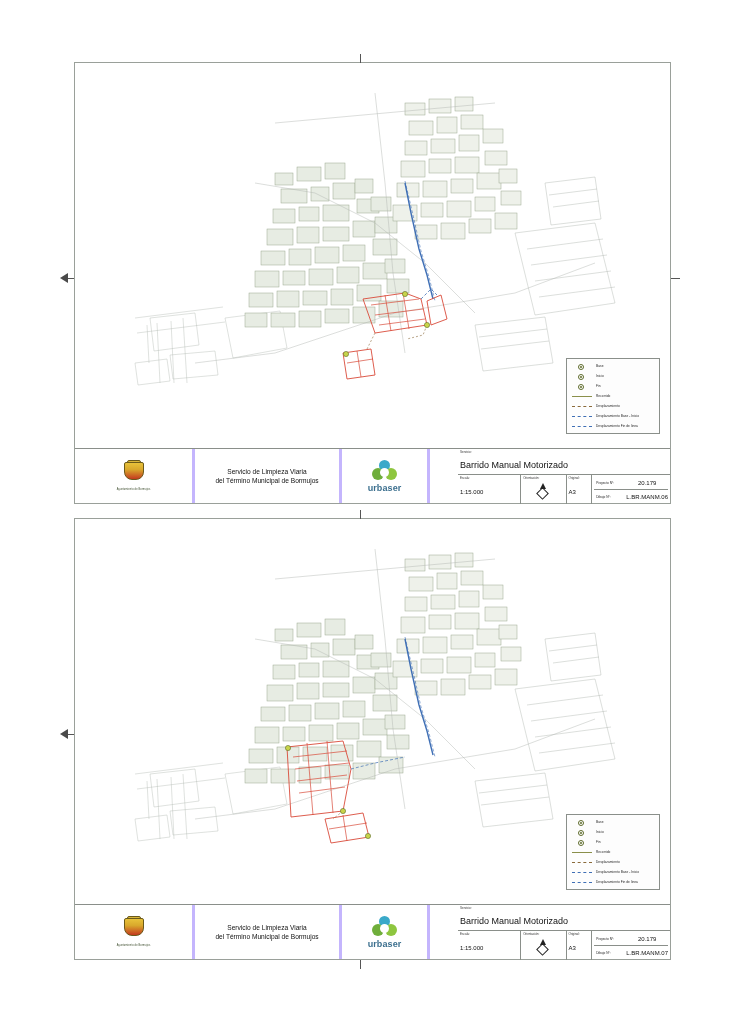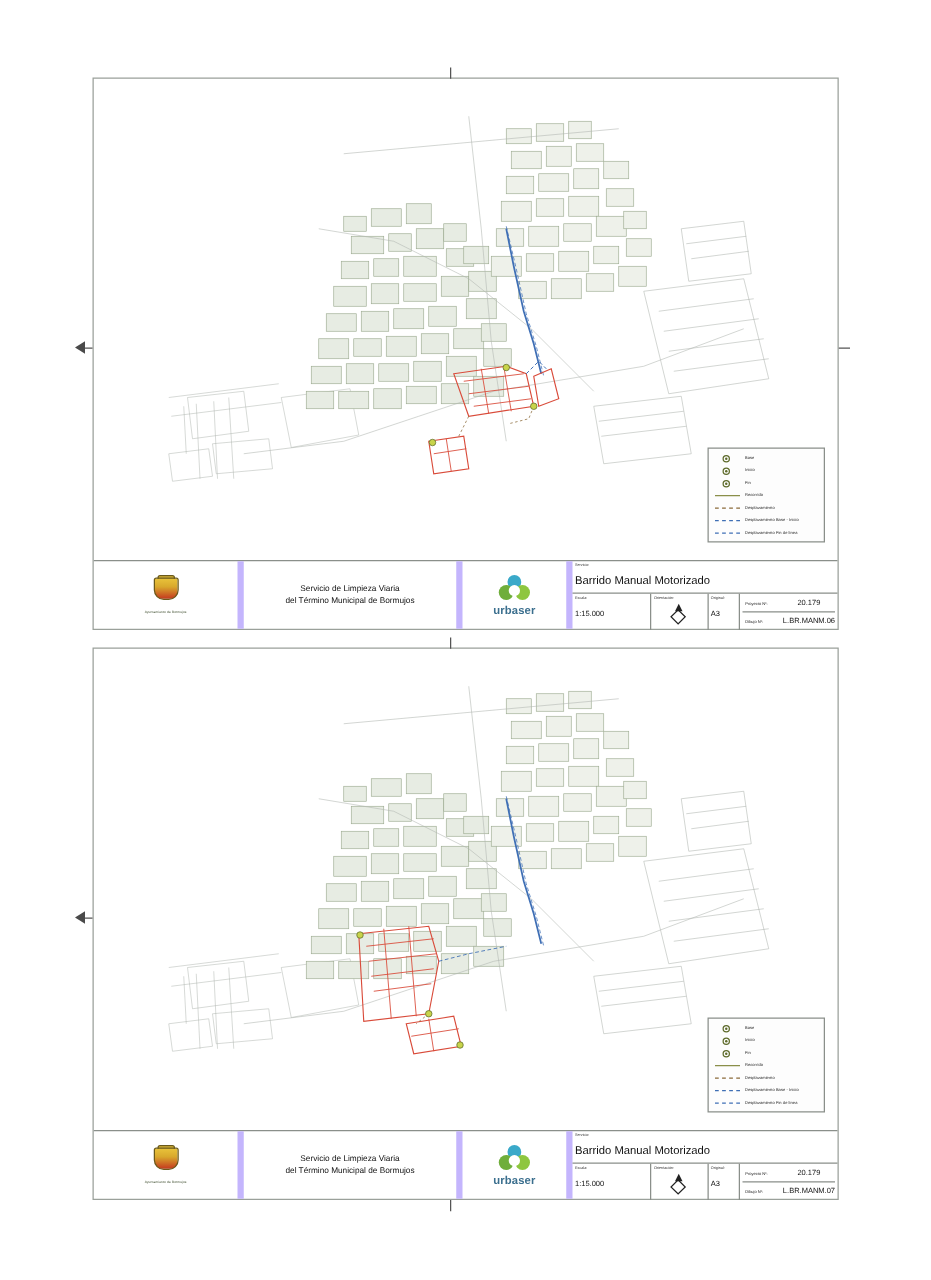--- a/index.html
+++ b/index.html
@@ -119,25 +119,25 @@
     position: absolute;
     left: 1px;
     right: 1px;
     bottom: 1px;
     height: 55px;
     border-top: 1px solid #8a8f8a;
     box-sizing: border-box;
     display: flex;
   }
   .tb-cell {
-    border-right: 5px solid #c4b5fd;
+    border-right: 3px solid #c4b5fd;
     box-sizing: border-box;
     position: relative;
   }
-  .tb-cell:last-child { border-right: none; }
+  .tb-cell:last-child { border-right: none; margin-left: 28px; }
 
   .tb-logo {
     width: 120px;
     display: flex;
     align-items: center;
     justify-content: center;
     flex-direction: column;
   }
   .crest {
     width: 20px;

